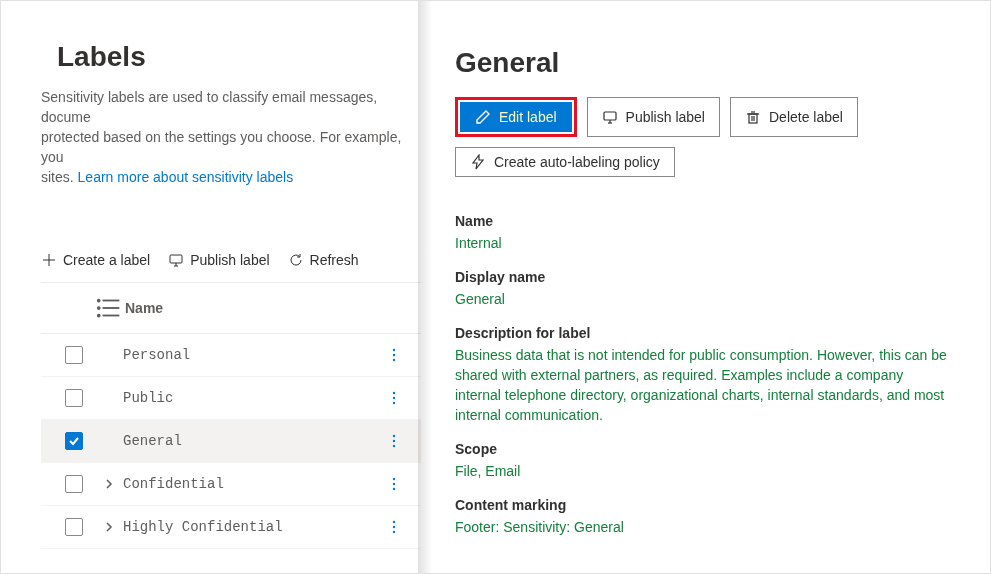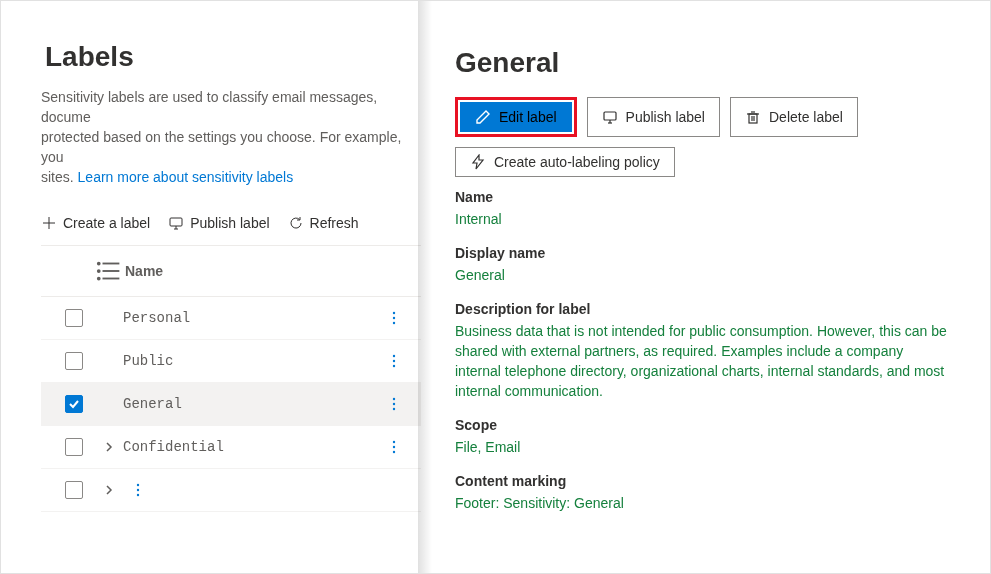--- a/index.html
+++ b/index.html
@@ -23,21 +23,21 @@
   .left-pane {
     width: 420px;
     padding: 40px 0 0 40px;
     position: relative;
     background: #fff;
   }
   .page-title {
     font-size: 28px;
     font-weight: 600;
     color: #323130;
-    margin: 0 0 14px 4px;
+    margin: 0 0 14px 16px;
   }
   .page-desc {
     font-size: 14px;
     color: #605e5c;
     line-height: 20px;
     margin: 0 0 20px 0;
     max-width: 380px;
   }
   .page-desc a {
     color: #0078d4;
@@ -51,20 +51,21 @@
     padding: 8px 0 14px 0;
     color: #323130;
   }
   .toolbar .cmd {
     display: flex;
     align-items: center;
     gap: 6px;
     color: #323130;
     cursor: pointer;
     font-size: 14px;
+    margin-top: 37px;
   }
   .toolbar svg { width: 16px; height: 16px; }
   .table-header {
     display: flex;
     align-items: center;
     padding: 10px 12px;
     border-top: 1px solid #edebe9;
     border-bottom: 1px solid #edebe9;
     color: #605e5c;
     font-weight: 600;
@@ -141,29 +142,29 @@
     background: #fff;
     font-size: 14px;
     font-family: inherit;
     cursor: pointer;
     color: #323130;
   }
   .btn svg { width:16px; height:16px; }
   .btn.primary {
     background: #0078d4;
     border-color: #0078d4;
-    color: #000000;
+    color: #fef9c3;
   }
   .edit-highlight {
     border: 3px solid #e81123;
     padding: 2px;
     display: inline-flex;
   }
   .btn-row-2 {
-    margin-bottom: 12px;
+    margin-bottom: 36px;
   }
   .field-block { margin-bottom: 16px; }
   .field-label {
     font-weight: 600;
     font-size: 14px;
     margin-bottom: 4px;
   }
   .field-value {
     font-size: 14px;
     color: #15803d;
@@ -291,20 +292,21 @@
         </div>
         <div class="row">
           <div class="cb-col">
             <span class="checkbox"></span>
           </div>
           <div class="exp-col">
             <svg width="12" height="12" viewBox="0 0 12 12" fill="none" stroke="#605e5c" stroke-width="1.5">
               <polyline points="4 2 8 6 4 10"></polyline>
             </svg>
           </div>
+          <div class="name-col">Highly Confidential</div>
           <div class="action-col dots">
             <svg viewBox="0 0 16 16" fill="#0078d4">
               <circle cx="8" cy="3" r="1.2"></circle>
               <circle cx="8" cy="8" r="1.2"></circle>
               <circle cx="8" cy="13" r="1.2"></circle>
             </svg>
           </div>
         </div>
       </div>
   </div>

